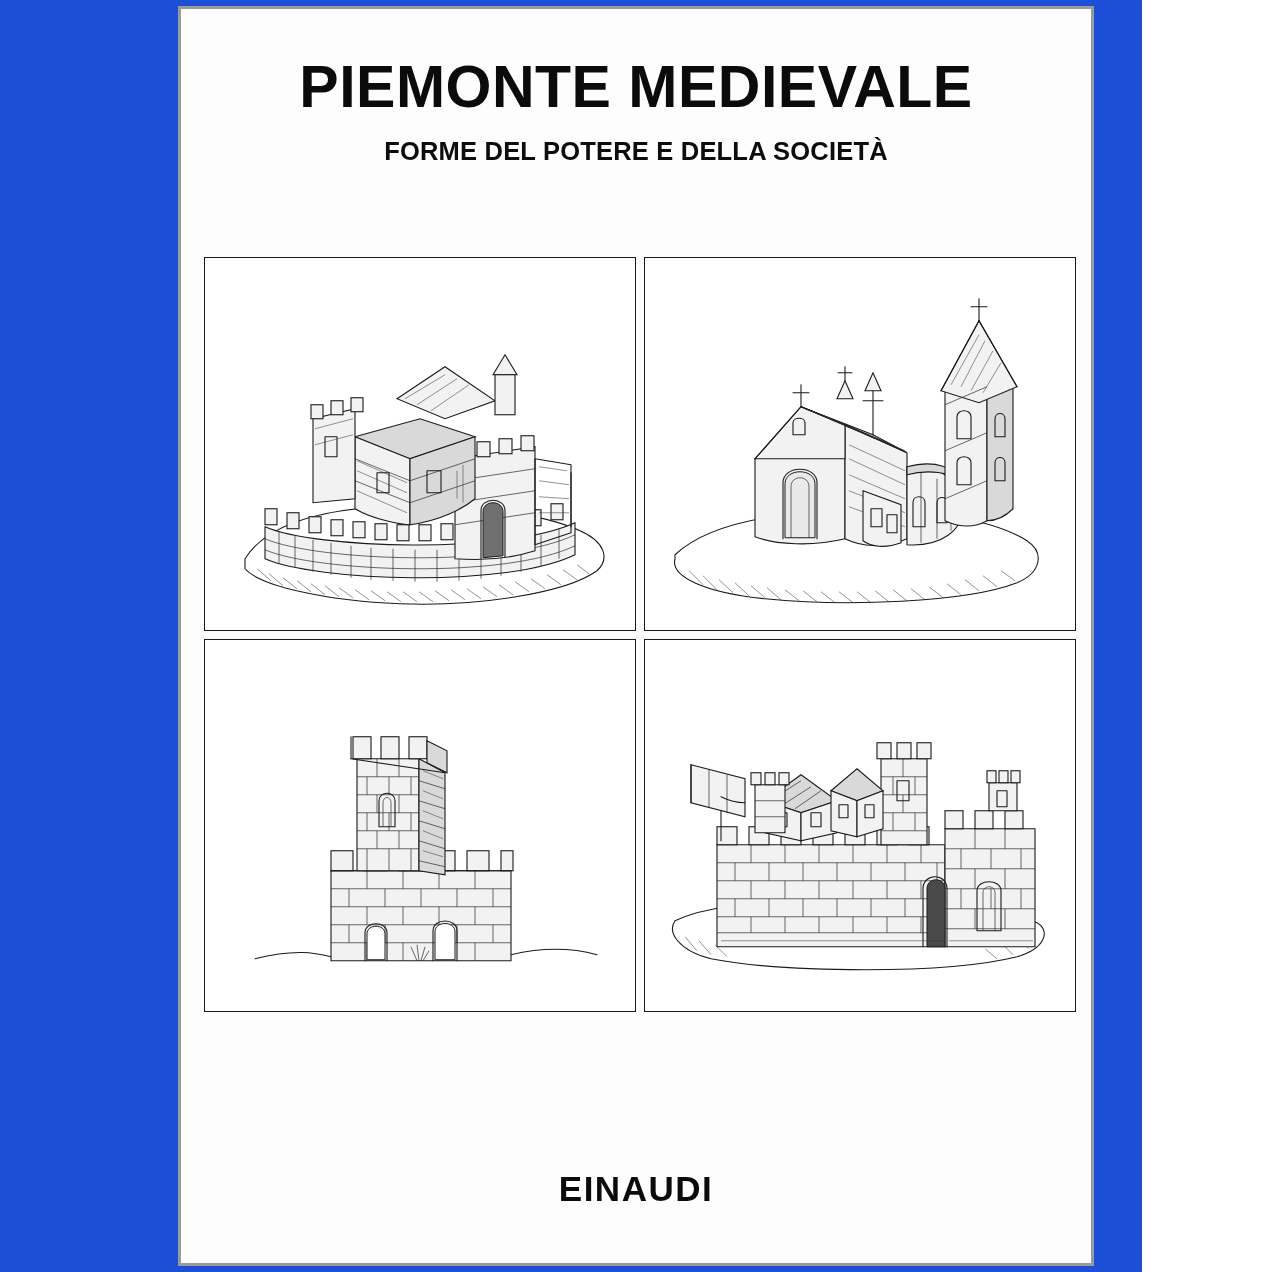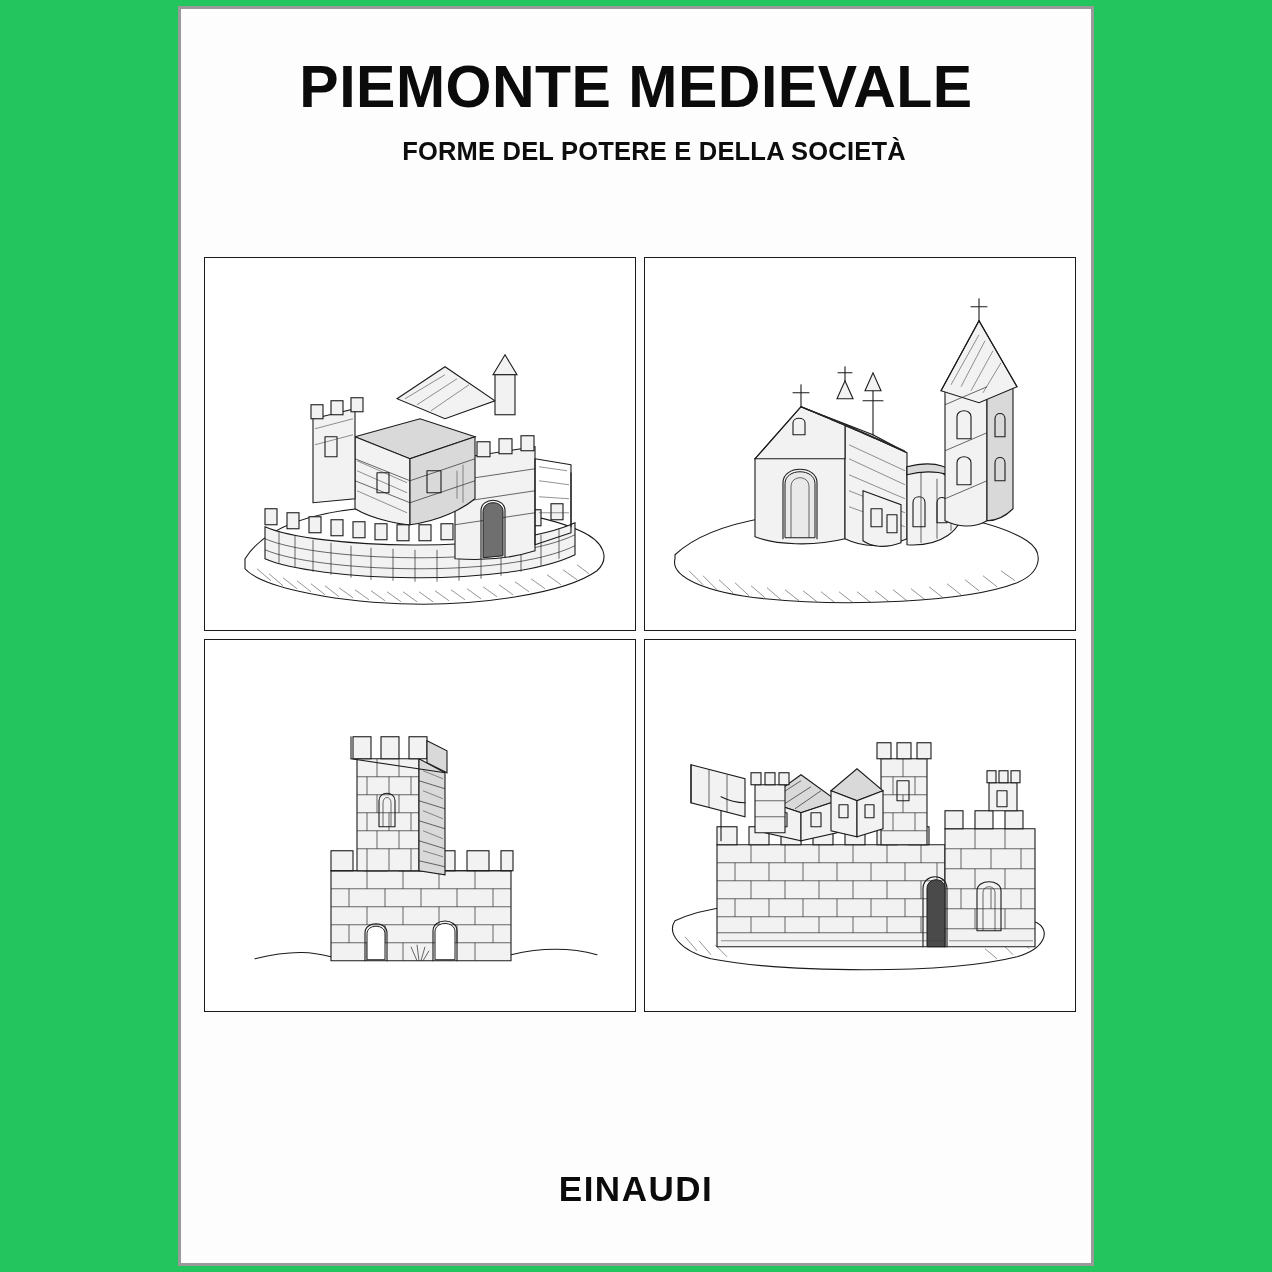--- a/index.html
+++ b/index.html
@@ -18,23 +18,23 @@
     width: 1272px;
     height: 1272px;
     background: #ffffff;
     box-sizing: border-box;
   }
   
   .cover-frame {
     position: absolute;
     left: 0px;
     top: 0px;
-    width: 1272px;
+    width: 1142px;
     height: 1272px;
-    background: #22c55e;
+    background: #1d4ed8;
     box-sizing: border-box;
   }
   .cover {
     position: absolute;
     left: 178px;
     top: 6px;
     width: 916px;
     height: 1260px;
     background: #ffffff;
     border: 3px solid #9a9a9a;
@@ -63,21 +63,20 @@
     position: absolute;
     left: 0;
     top: 128px;
     width: 100%;
     text-align: center;
     font-size: 25.5px;
     font-weight: bold;
     letter-spacing: 0.2px;
     color: #0d0d0d;
     font-family: "Liberation Sans", sans-serif;
-    margin-left: 18px;
   }
   .publisher {
     position: absolute;
     left: 0;
     bottom: 54px;
     width: 100%;
     text-align: center;
     font-size: 35px;
     font-weight: bold;
     letter-spacing: 1.5px;

